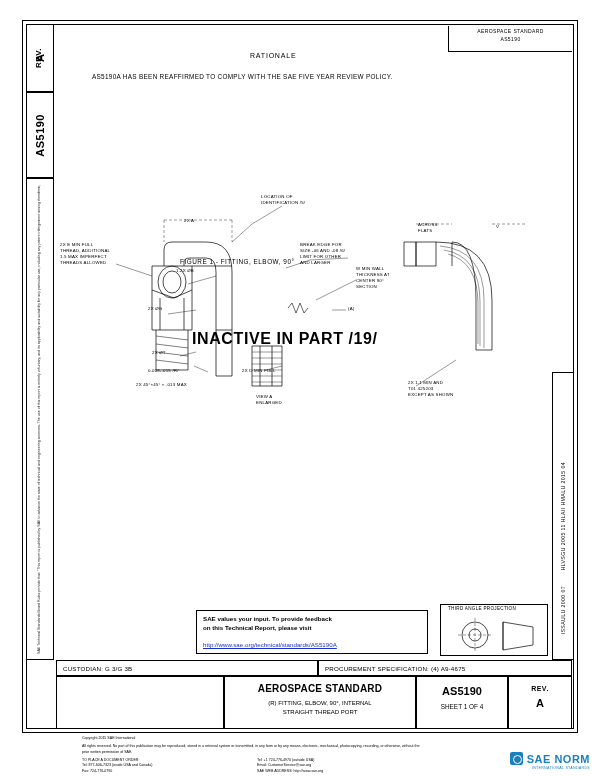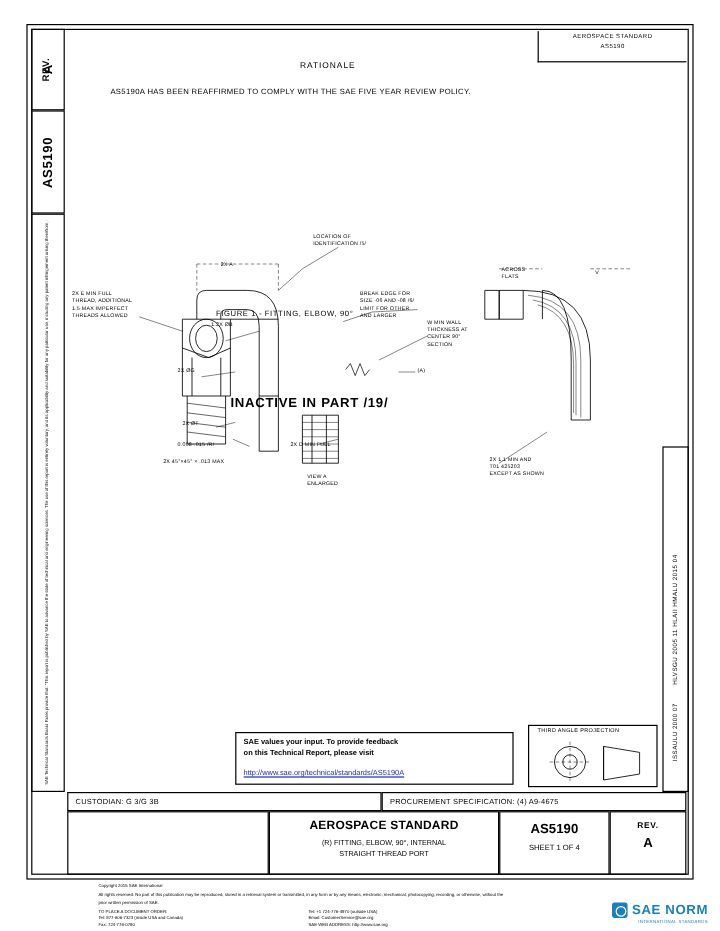--- a/index.html
+++ b/index.html
@@ -119,21 +119,21 @@
   }
   .fig-caption {
     position: absolute;
     left: 180px; top: 258px;
     font-size: 6.4px;
     letter-spacing: .5px;
   }
   .inactive {
     position: absolute;
     left: 192px; top: 330px;
-    font-size: 11px;
+    font-size: 16px;
     font-weight: bold;
     letter-spacing: .6px;
   }
 
   svg.draw { position: absolute; left: 0; top: 0; }
 
   
   .feedback {
     position: absolute;
     left: 196px; top: 610px;

